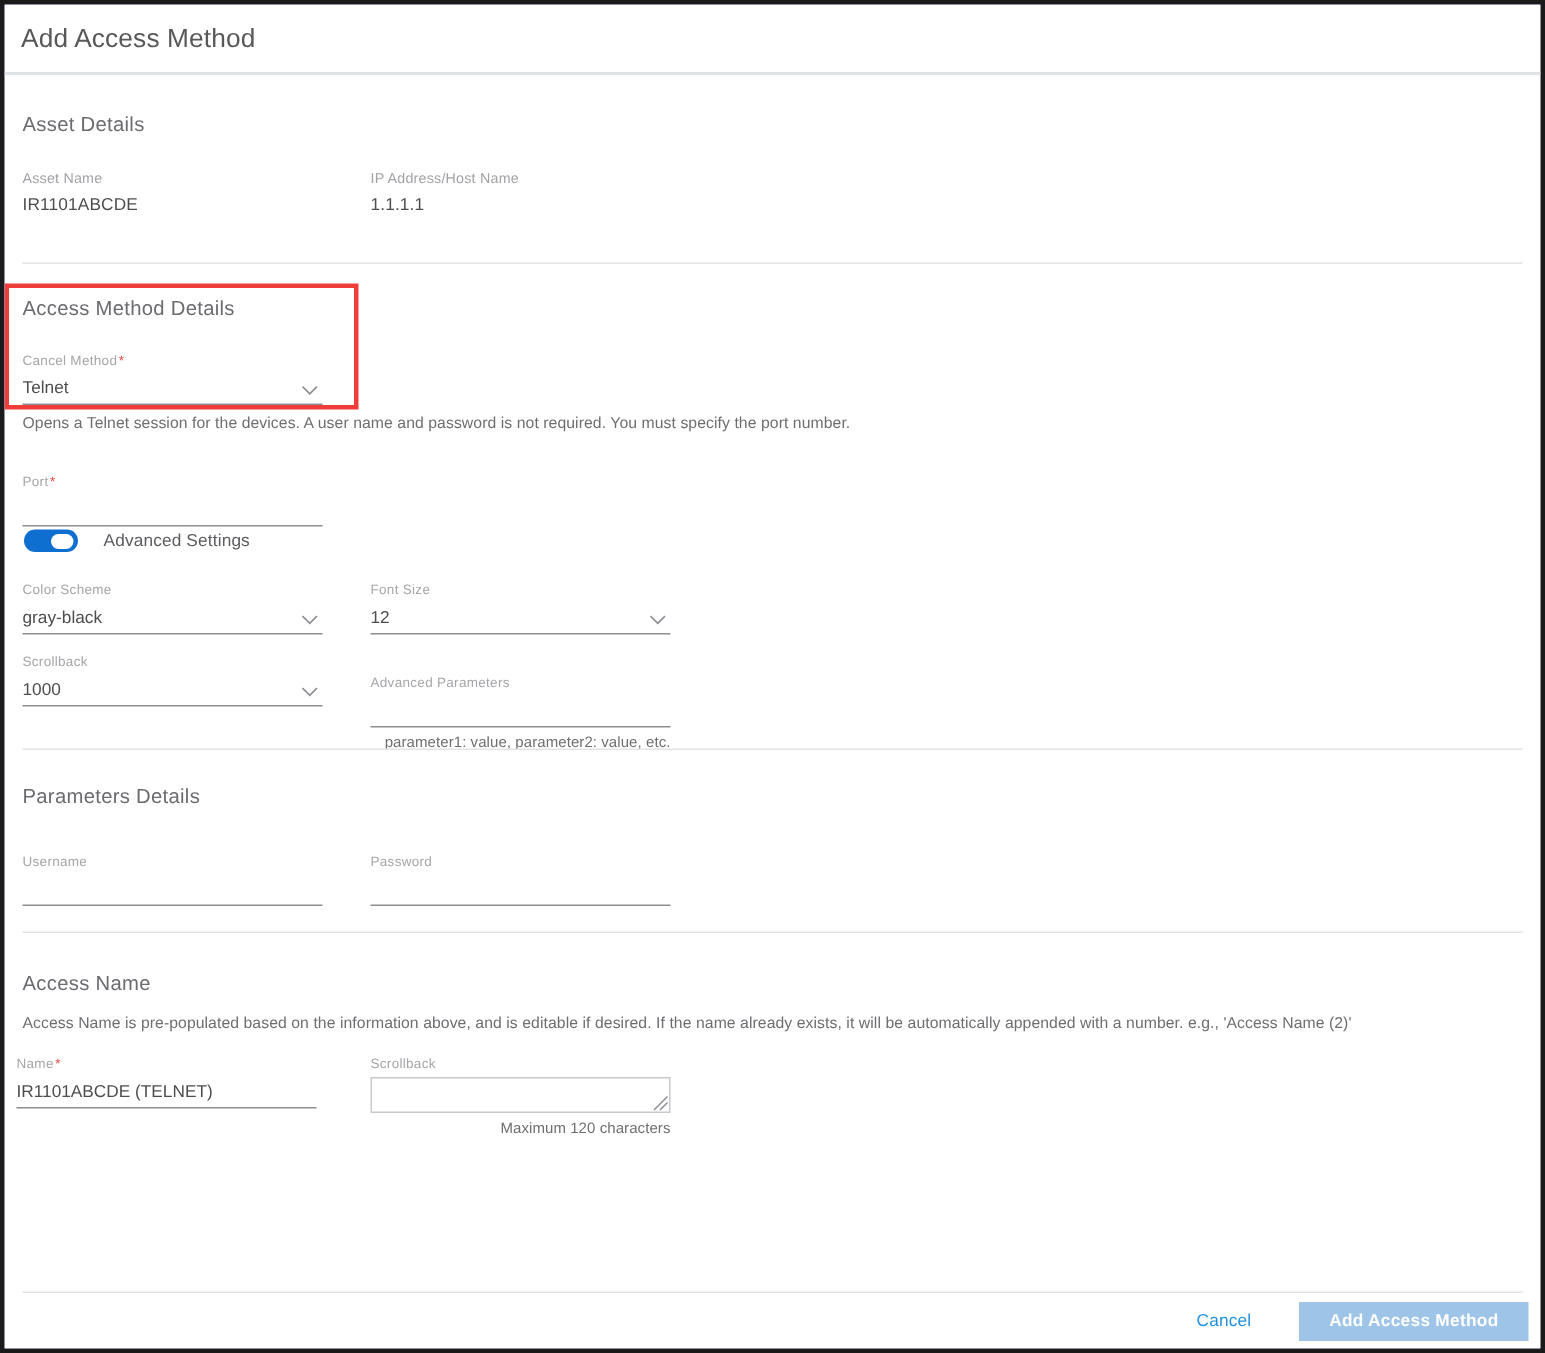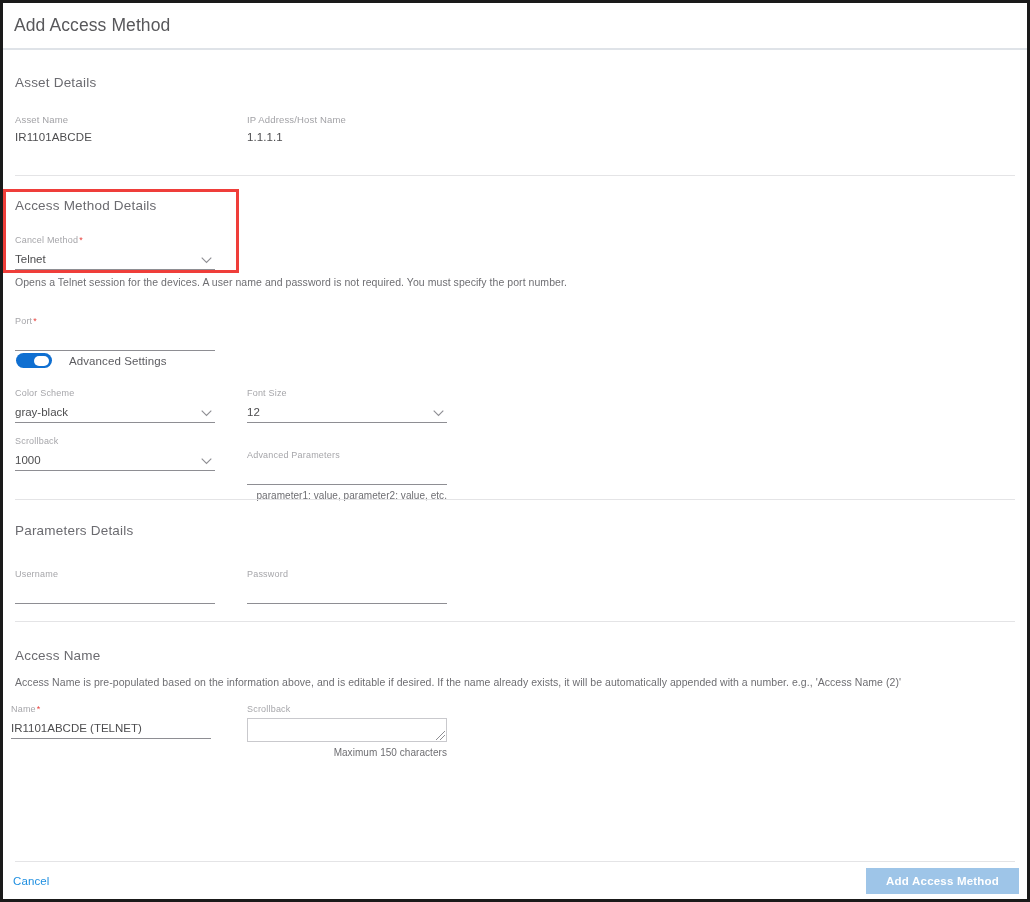--- a/index.html
+++ b/index.html
@@ -212,21 +212,21 @@
     background: #e4e4e6;
   }
   .footer {
     position: absolute;
     left: 0;
     right: 0;
     top: 859px;
     height: 37px;
     display: flex;
     align-items: center;
-    justify-content: space-between;
+    justify-content: flex-end;
     padding-right: 8px;
     box-sizing: border-box;
   }
   .link-btn {
     background: none;
     border: none;
     color: #1f8fe0;
     font-family: "Liberation Sans", sans-serif;
     font-size: 11.5px;
     cursor: pointer;
@@ -375,21 +375,21 @@
   <div class="abs" style="top:701px; left:244px;">
     <label class="field-label">Scrollback</label>
     <div class="ta-wrap">
       <textarea class="textarea-box" value="" style=""></textarea>
       <span class="ta-grip">
         <svg width="14" height="14" viewBox="0 0 14 14">
           <path d="M13 4 L4 13 M13 8 L8 13" stroke="#8e8e93" stroke-width="1" fill="none"></path>
         </svg>
       </span>
     </div>
-    <div class="hint-right" style="text-align:right; margin-top:5px; width:200px;">Maximum 150 characters</div>
+    <div class="hint-right" style="text-align:right; margin-top:5px; width:200px;">Maximum 120 characters</div>
   </div>
 
   <div class="redbox" style="left:0px; top:186px; width:236px; height:84px;"></div>
 
   <div class="footer-rule"></div>
   <div class="footer">
     <button class="link-btn">Cancel</button>
     <button class="primary-btn">Add Access Method</button>
   </div>
 

